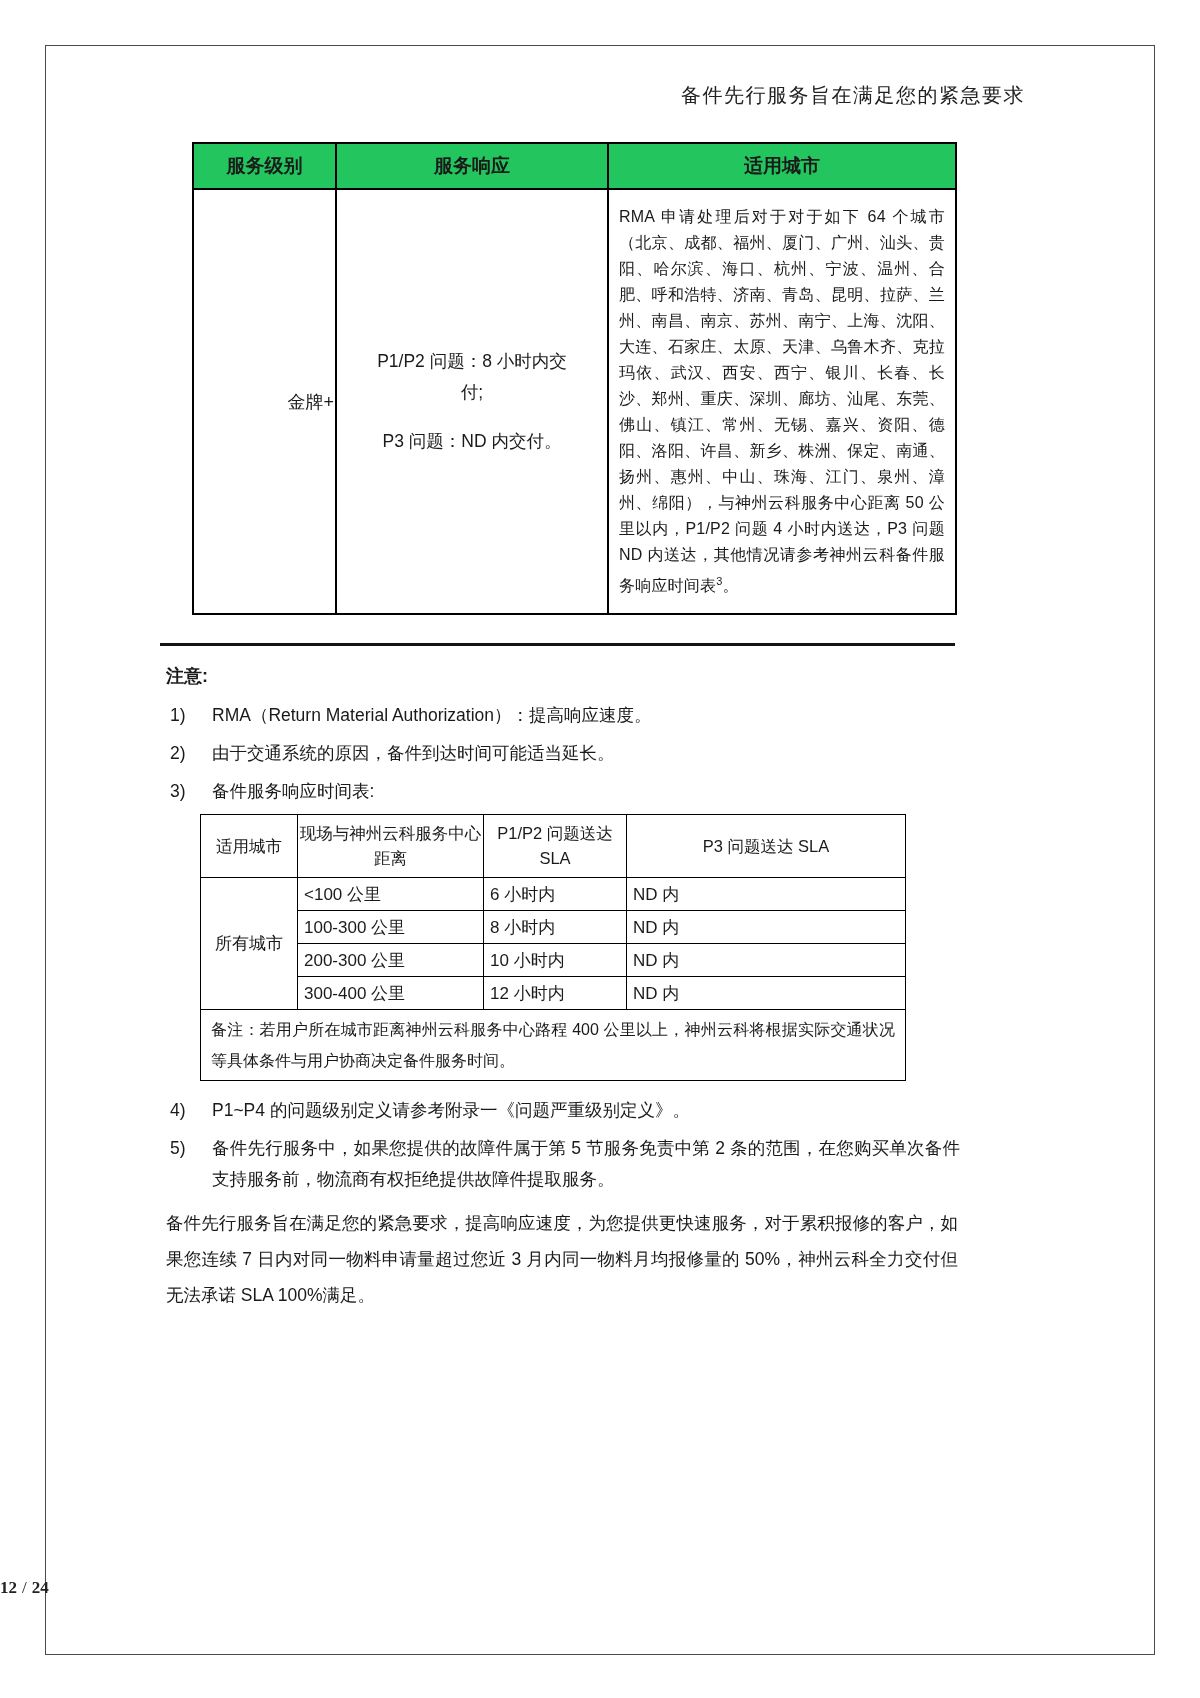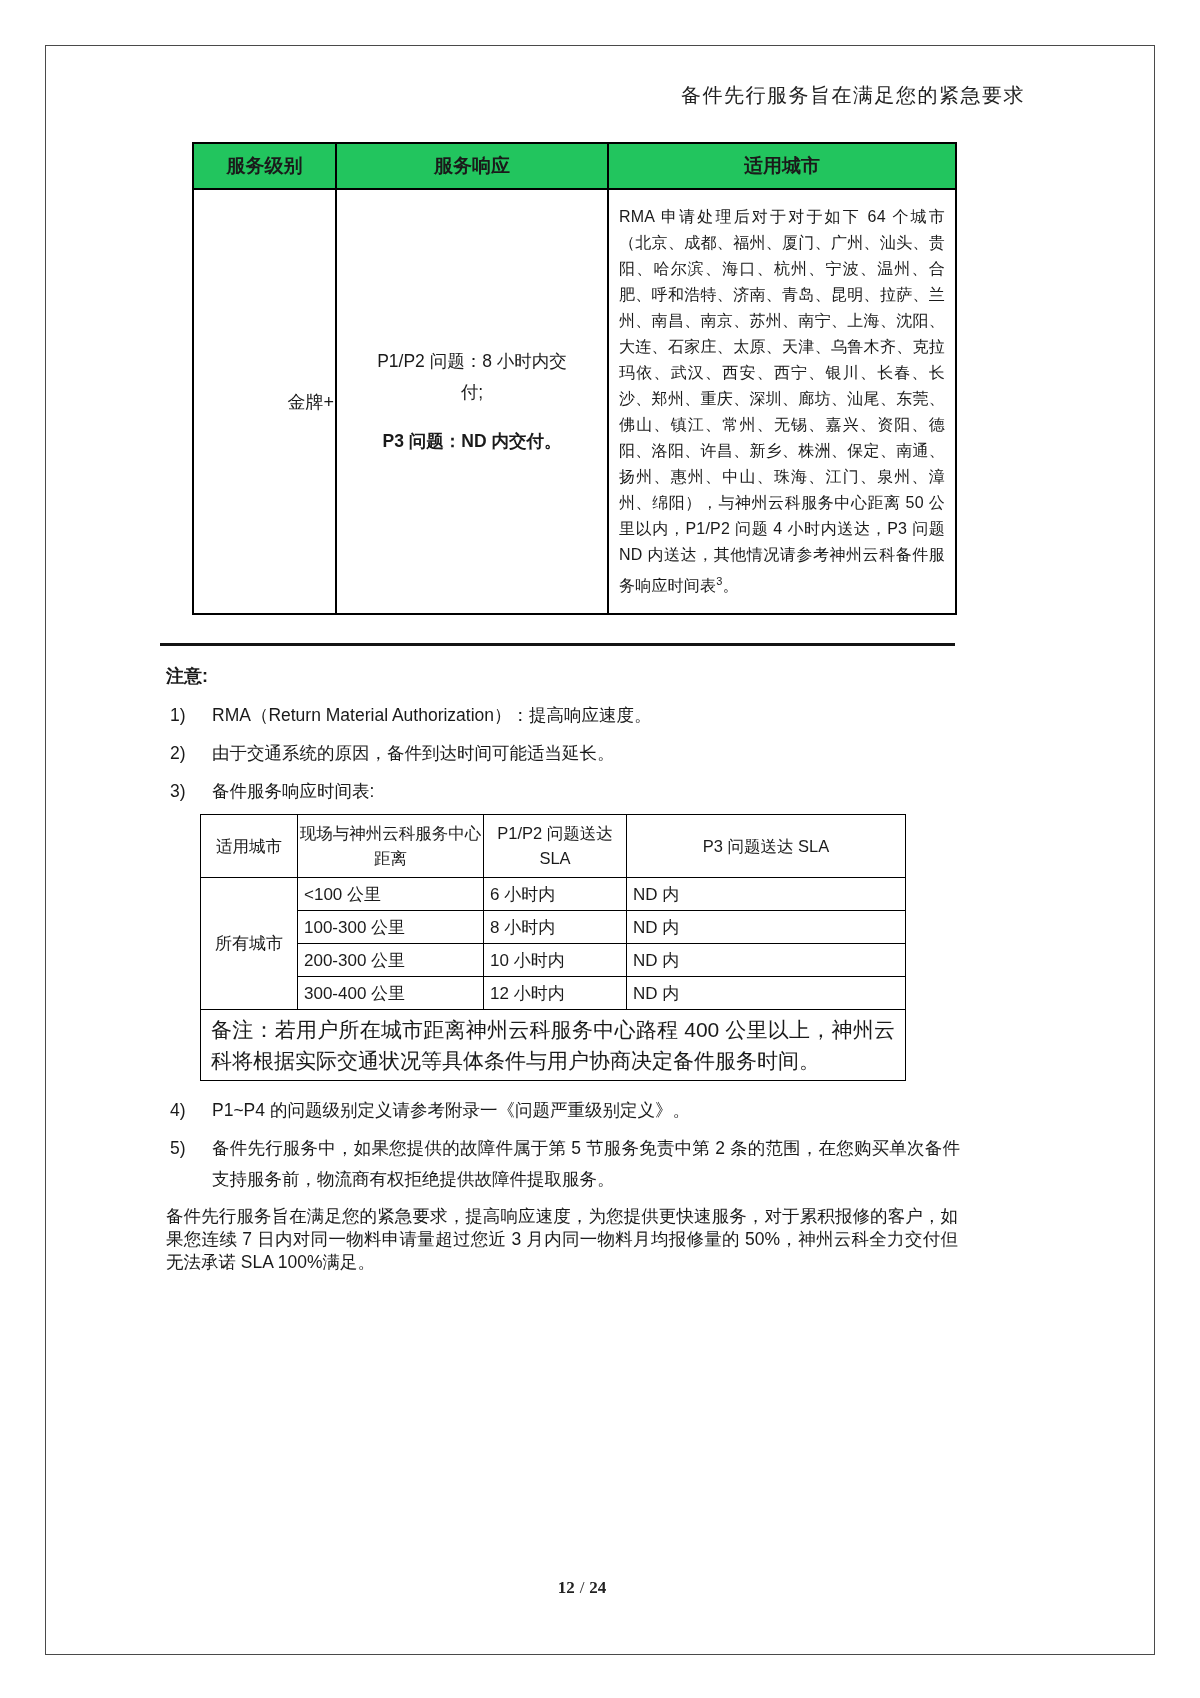--- a/index.html
+++ b/index.html
@@ -25,21 +25,21 @@
   
   .t1 { margin-left:32px; width:763px; }
   .t1 th {
     background:#22c55e; border:2px solid #000;
     font-size:19px; font-weight:bold; height:44px; text-align:center; padding:0;
   }
   .t1 td { border:2px solid #000; vertical-align:middle; }
   .t1 .lvl { text-align:right; font-size:18px; }
   .t1 .resp { text-align:center; font-size:17.5px; line-height:31px; padding:0 36px; }
   .t1 .resp p { margin:0; }
-  .t1 .resp p + p { margin-top:18px;font-weight:bold; }
+  .t1 .resp p + p { margin-top:18px; }
   .t1 .cities {
     font-size:16px; line-height:26px; text-align:justify;
     padding:14px 10px; letter-spacing:0.2px;
   }
   .t1 .cities sup { font-size:11px; }
 
   
   .rule { margin-top:28px; width:795px; height:3px; background:#141414; }
 
   
@@ -47,28 +47,28 @@
   .note-item { display:flex; margin:0 0 7px 10px; font-size:17.5px; line-height:31px; }
   .note-item .num { width:42px; flex:none; }
   .note-item .txt { flex:1; text-align:justify; }
 
   
   .t2 { margin:4px 0 14px 40px; width:705px; }
   .t2 th, .t2 td { border:1.5px solid #000; font-weight:normal; }
   .t2 th { font-size:16.5px; height:62px; text-align:center; line-height:25px; padding:0 1px; }
   .t2 td { font-size:17px; height:30px; padding:1px 6px; text-align:left; vertical-align:middle; }
   .t2 .scope { text-align:center; }
-  .t2 .remark { font-size:21px; line-height:31px; padding:4px 10px; height:auto; text-align:justify; }
+  .t2 .remark { font-size:16px; line-height:31px; padding:4px 10px; height:auto; text-align:justify; }
 
   
-  .closing { margin:10px 0 0 6px; font-size:17.5px; line-height:23px; text-align:justify; width:792px; }
+  .closing { margin:10px 0 0 6px; font-size:17.5px; line-height:36px; text-align:justify; width:792px; }
 
   
   .footer {
-    position:absolute; top:1578px; left:0; width:1164px; text-align:center;
+    position:absolute; top:1578px; left:0; width:1164px; text-align:left;
     font-family:"Liberation Serif", serif; font-size:17px; color:#222;
   }
   .footer .pg { font-weight:bold; }
   .footer .sep { margin:0 5px; font-weight:normal; }
 </style>
 </head>
 <body>
 
 <div class="page">
   <div class="page-border"></div>

